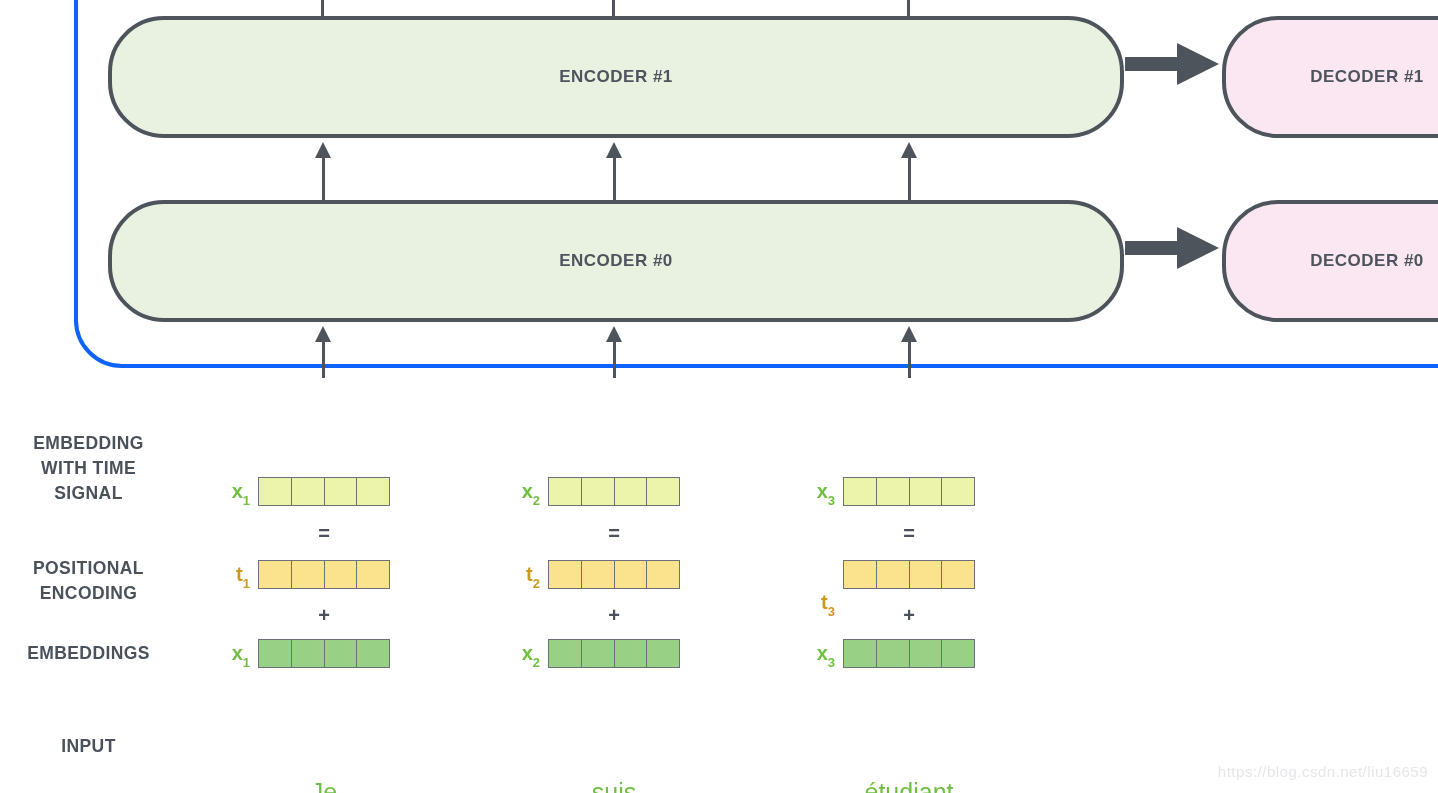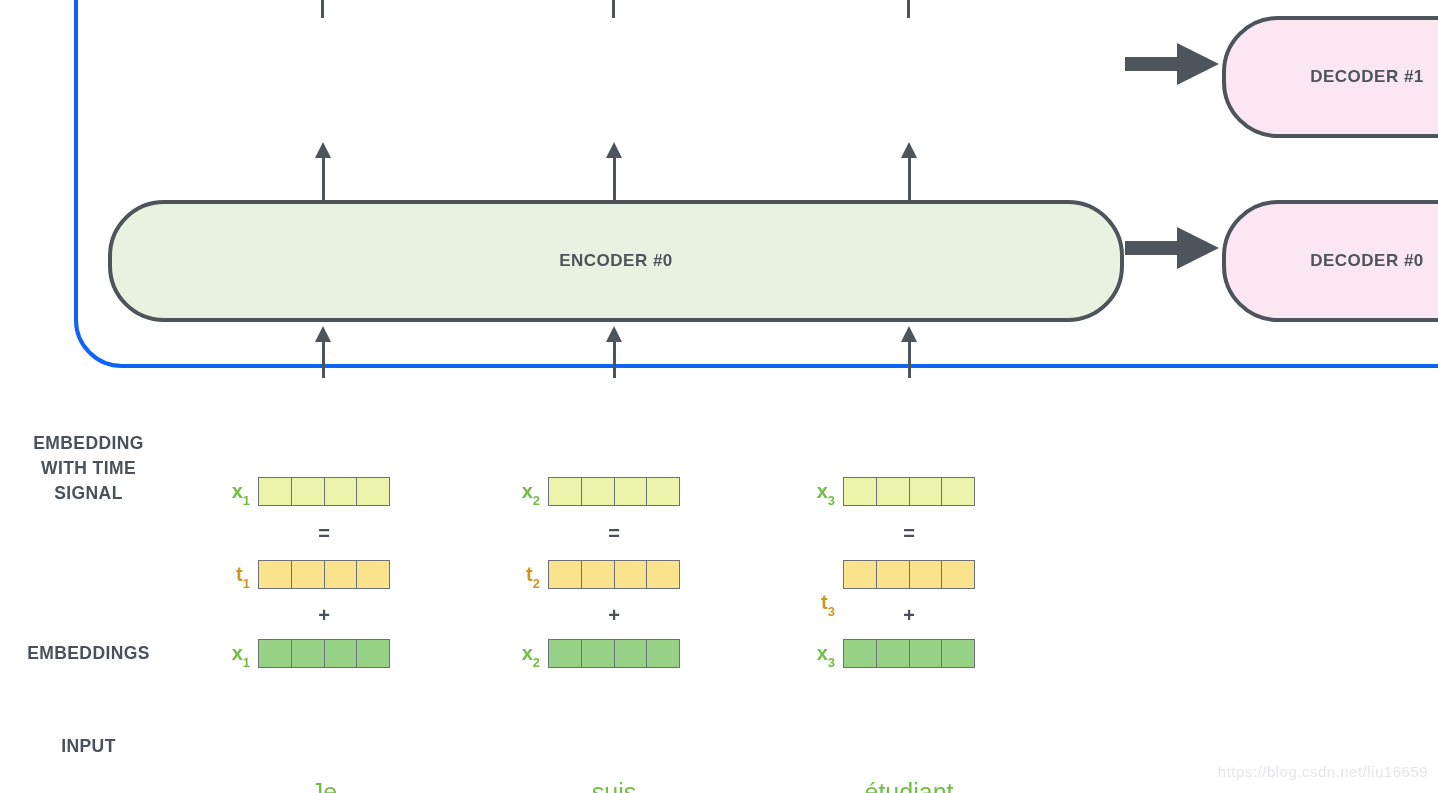--- a/index.html
+++ b/index.html
@@ -90,20 +90,23 @@
 <body>
 
 <div class="canvas">
 
   <div class="stack-border"></div>
 
   <div class="topline" style="left:321px;"></div>
   <div class="topline" style="left:612px;"></div>
   <div class="topline" style="left:907px;"></div>
 
+  <div class="block encoder" style="top:16px;">
+    <span>ENCODER #1</span>
+  </div>
   <div class="block encoder" style="top:200px;">
     <span>ENCODER #0</span>
   </div>
 
   <div class="block decoder" style="top:16px;">
     <span>DECODER #1</span>
   </div>
   <div class="block decoder" style="top:200px;">
     <span>DECODER #0</span>
   </div>
@@ -137,20 +140,24 @@
   <div class="thick-shaft" style="top:57px;"></div>
   <div class="thick-head" style="top:43px;"></div>
   <div class="thick-shaft" style="top:241px;"></div>
   <div class="thick-head" style="top:227px;"></div>
 
   <div class="side-label" style="top:431px;">
     <div>EMBEDDING</div>
     <div>WITH TIME</div>
     <div>SIGNAL</div>
   </div>
+  <div class="side-label" style="top:556px;">
+    <div>POSITIONAL</div>
+    <div>ENCODING</div>
+  </div>
   <div class="side-label" style="top:642px;line-height:22px;">
     <div>EMBEDDINGS</div>
   </div>
   <div class="side-label" style="top:735px;line-height:22px;">
     <div>INPUT</div>
   </div>
 
   <div class="vec-label green-t" style="left:206px;top:477px;"><span>x</span><sub>1</sub></div>
   <div class="vec pale" style="left:258px;top:477px;">
       <div class="cell"></div>

